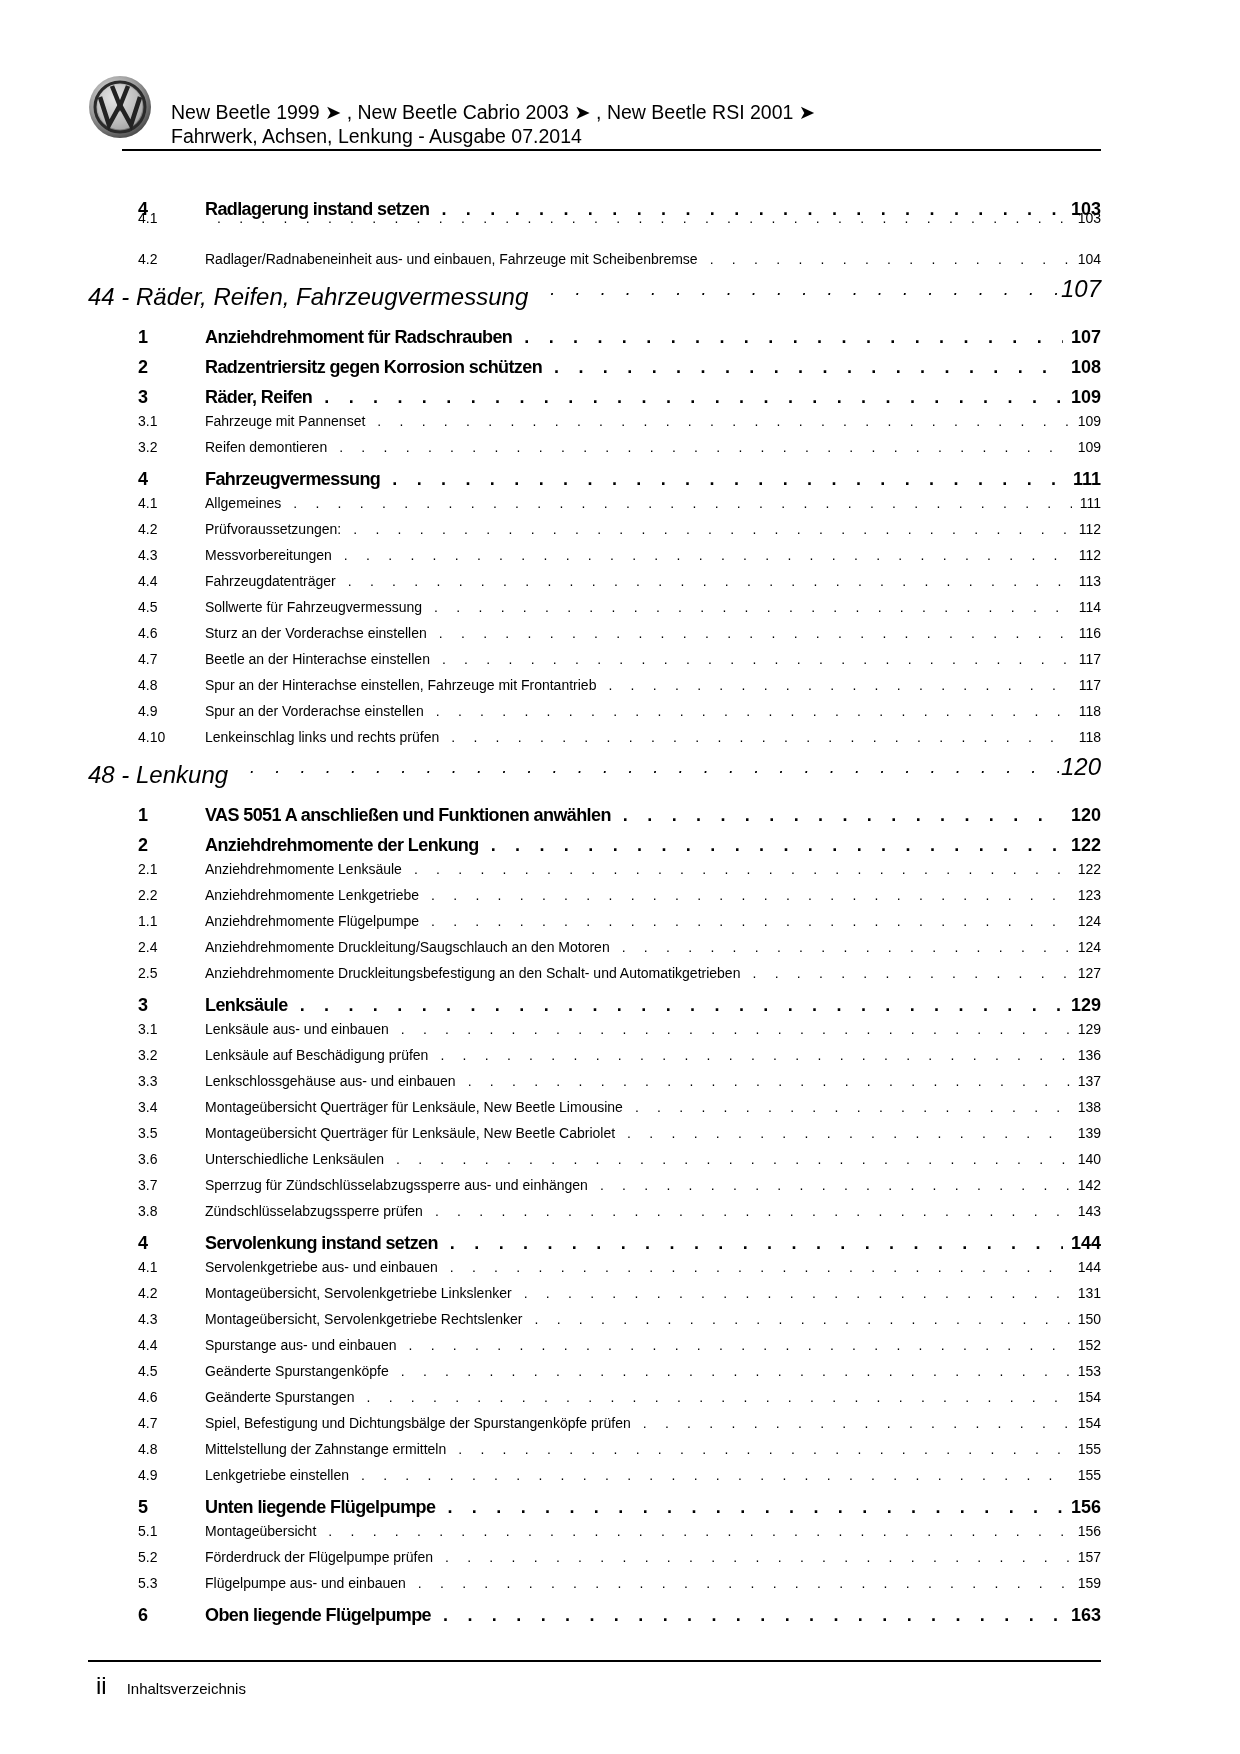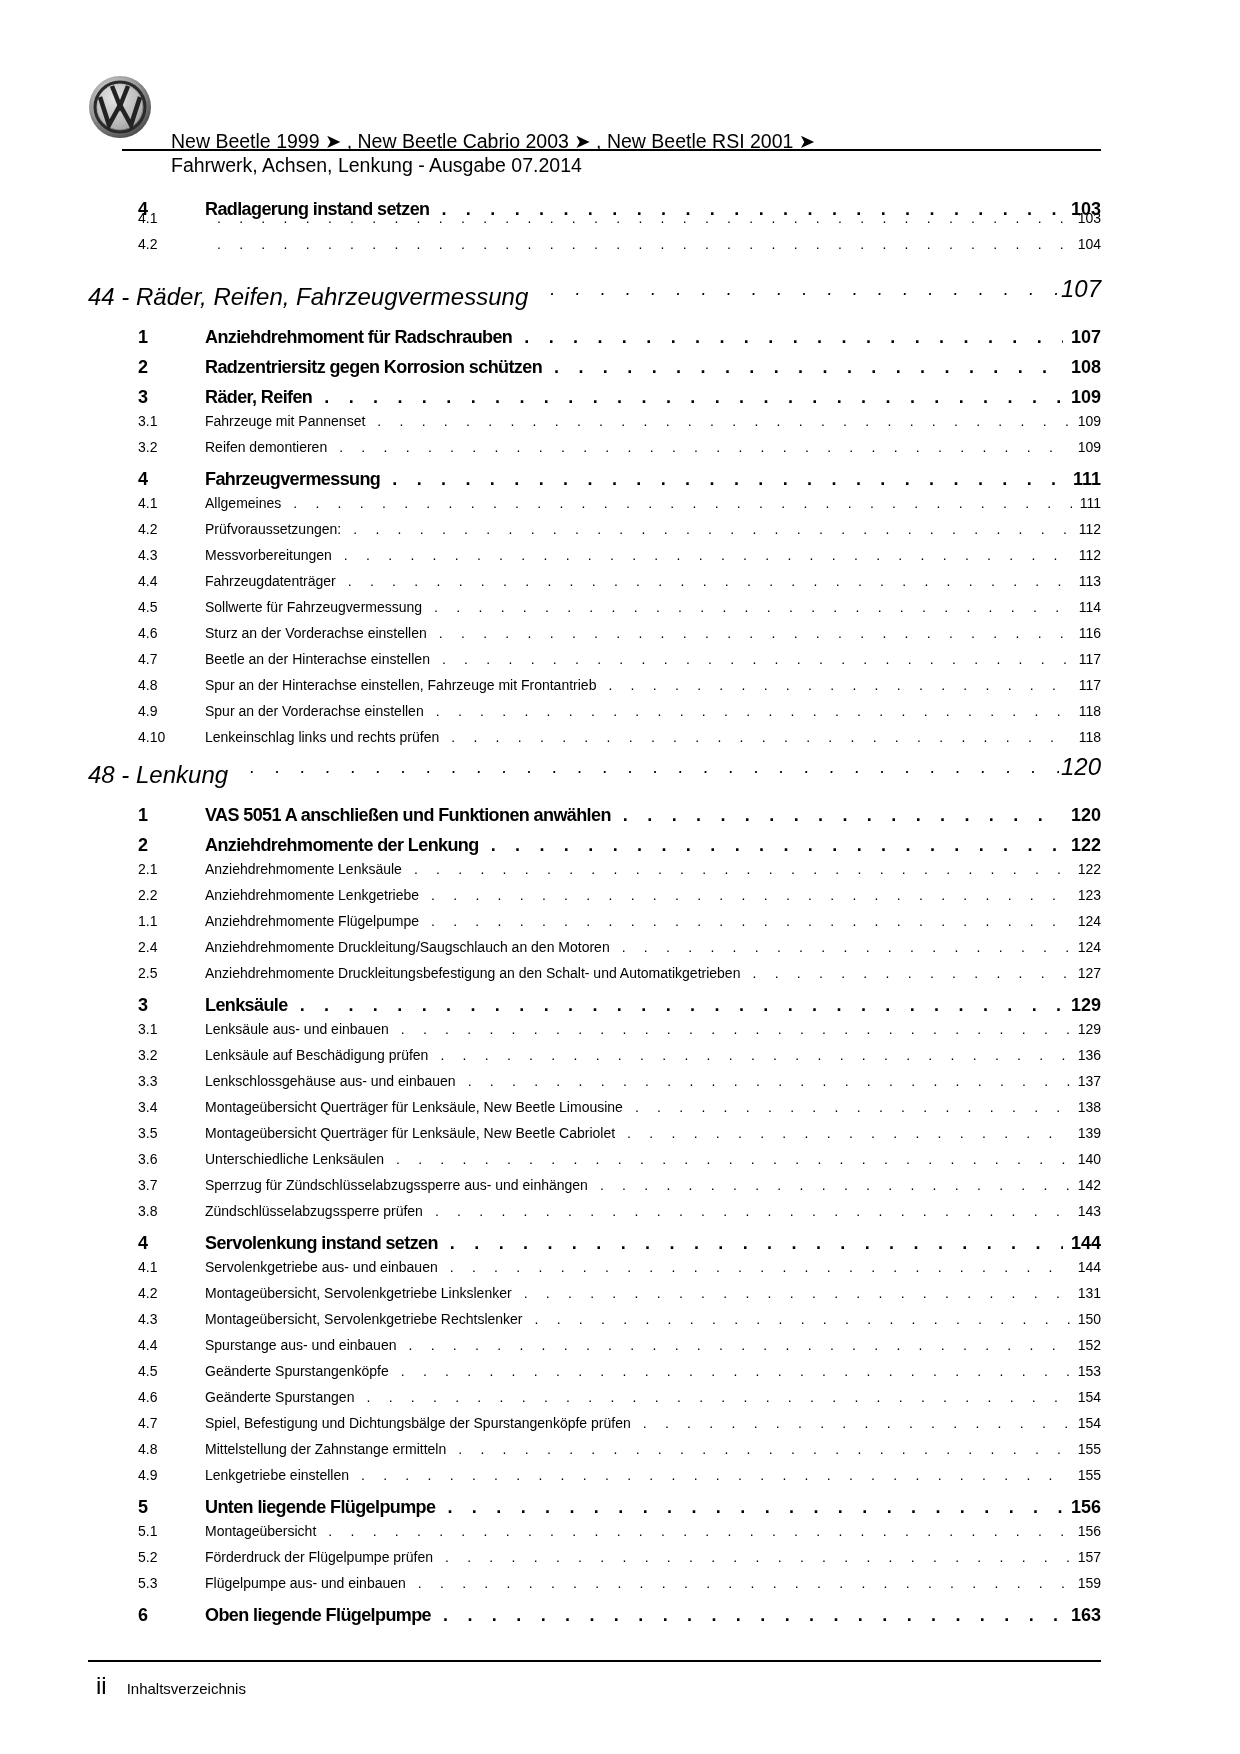--- a/index.html
+++ b/index.html
@@ -2,21 +2,21 @@
 <html><head>
   <meta charset="utf-8">
   <style>
     html, body { margin: 0; padding: 0; background: #ffffff; }
     body { width: 1240px; height: 1754px; position: relative; overflow: hidden;
            font-family: "Liberation Sans", sans-serif; color: #000; }
     .page { position: absolute; left: 0; top: 0; width: 1240px; height: 1754px; }
 
     .header { position: absolute; left: 88px; top: 75px; width: 1013px; height: 78px; }
     .logo { position: absolute; left: 0; top: 0; width: 64px; height: 64px; }
-    .header-text { position: absolute; left: 83px; top: 25px; font-size: 19.5px; line-height: 24px; margin-top: 29px; }
+    .header-text { position: absolute; left: 83px; top: 25px; font-size: 19.5px; line-height: 24px; }
     .header-rule { position: absolute; left: 34px; right: 0; top: 74px; height: 2px; background: #000; }
 
     .toc { position: absolute; left: 88px; top: 180px; width: 1013px; }
     .row { display: flex; align-items: baseline; white-space: nowrap; }
     .num { flex: 0 0 auto; }
     .title { flex: 0 0 auto; margin-top: 15px; }
     .leader { flex: 1 1 auto; overflow: hidden; white-space: nowrap; margin: 0 8px 0 12px;
               letter-spacing: 7.2px; color: #000; }
     .page-num { flex: 0 0 auto; text-align: right; }
 
@@ -71,20 +71,21 @@
         <span class="leader"> . . . . . . . . . . . . . . . . . . . . . . . . . . . . . . . . . . . . . . . . . . . . . . . . . . . . . . . . . . . . . . . . . . . . . . . . . . . . . . . . . . . . . . . . . . . . . . . . . . . . . . . . . . . . . . . . . . . . . . . .</span>
         <span class="page-num">103</span>
       </div>
       <div class="row sub">
         <span class="num">4.1</span>
         <span class="leader"> . . . . . . . . . . . . . . . . . . . . . . . . . . . . . . . . . . . . . . . . . . . . . . . . . . . . . . . . . . . . . . . . . . . . . . . . . . . . . . . . . . . . . . . . . . . . . . . . . . . . . . . . . . . . . . . . . . . . . . . .</span>
         <span class="page-num">103</span>
       </div>
       <div class="row sub">
         <span class="num">4.2</span>
+        <span class="title">Radlager/Radnabeneinheit aus- und einbauen, Fahrzeuge mit Scheibenbremse</span>
         <span class="leader"> . . . . . . . . . . . . . . . . . . . . . . . . . . . . . . . . . . . . . . . . . . . . . . . . . . . . . . . . . . . . . . . . . . . . . . . . . . . . . . . . . . . . . . . . . . . . . . . . . . . . . . . . . . . . . . . . . . . . . . . .</span>
         <span class="page-num">104</span>
       </div>
       <div class="row chapter">
         <span class="title">44 - Räder, Reifen, Fahrzeugvermessung</span>
         <span class="leader"> . . . . . . . . . . . . . . . . . . . . . . . . . . . . . . . . . . . . . . . . . . . . . . . . . . . . . . . . . . . . . . . . . . . . . . . . . . . . . . . . . . . . . . . . . . . . . . . . . . . . . . . . . . . . . . . . . . . . . . . .</span>
         <span class="page-num">107</span>
       </div>
       <div class="row section">
         <span class="num">1</span>

